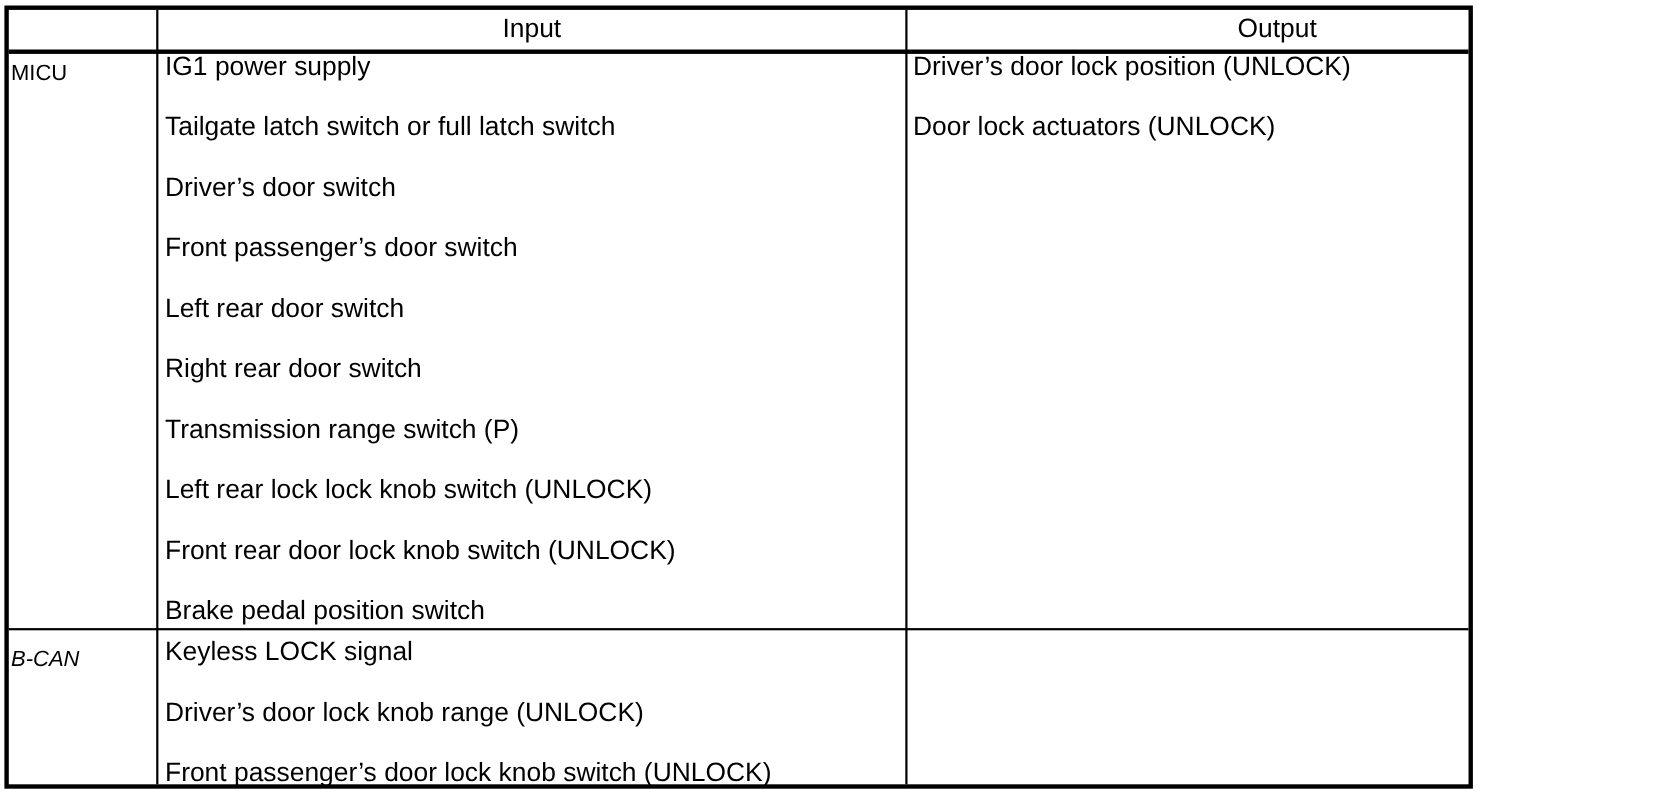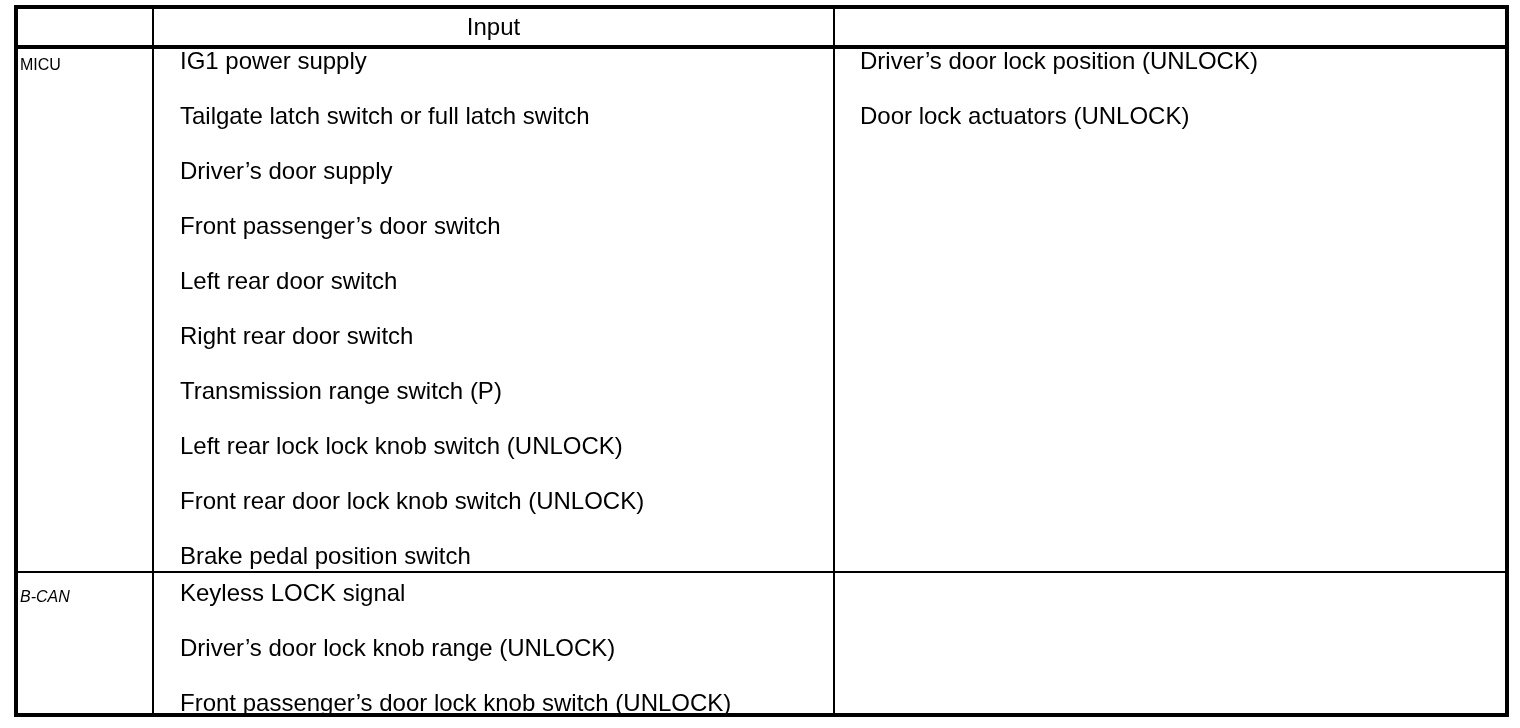--- a/index.html
+++ b/index.html
@@ -19,23 +19,23 @@
   #page {
     position: relative;
     width: 1520px;
     height: 728px;
     background: #ffffff;
   }
 
   
   .table {
     position: absolute;
-    left: 14px;
+    left: 4px;
     top: 5px;
-    width: 1495px;   
+    width: 1335px;   
     height: 712px;   
     box-sizing: border-box;
     border-top: 4px solid #000;
     border-bottom: 4px solid #000;
     border-left: 4px solid #000;
     border-right: 4px solid #000;
   }
 
   
   .inner {
@@ -74,35 +74,34 @@
     text-align: center;
     font-size: 24px;
     white-space: nowrap;
   }
   .hdr-input  { left: 136px; width: 679px; }
   .hdr-output { left: 817px; width: 672px; }
 
   
   .cell-label {
     position: absolute;
-    font-size: 16px;
+    font-size: 20px;
     white-space: nowrap;
     line-height: 1;
   }
 
   .lines {
     position: absolute;
     font-size: 24px;
     line-height: 1;
   }
   .lines .ln {
     position: absolute;
     white-space: nowrap;
     line-height: 1;
-    margin-left: 20px;
   }
 
   
   .micu-label  { left: 2px;   top: 48px; }
   .micu-input  { left: 142px; top: 40px; }
   .micu-output { left: 822px; top: 40px; }
 
   
   .bcan-label  { left: 2px;   top: 580px; font-style: italic; }
   .bcan-input  { left: 142px; top: 572px; }
@@ -113,27 +112,28 @@
 <div id="page">
   <div class="table">
     <div class="inner">
 
       <div class="vline vline-1"></div>
       <div class="vline vline-2"></div>
       <div class="hline hline-header"></div>
       <div class="hline hline-rows"></div>
 
       <div class="hdr-cell hdr-input">Input</div>
+      <div class="hdr-cell hdr-output">Output</div>
 
       <div class="cell-label micu-label">MICU</div>
 
       <div class="lines micu-input">
         <div class="ln" style="top:0px">IG1 power supply</div>
         <div class="ln" style="top:55px">Tailgate latch switch or full latch switch</div>
-        <div class="ln" style="top:110px">Driver’s door supply</div>
+        <div class="ln" style="top:110px">Driver’s door switch</div>
         <div class="ln" style="top:165px">Front passenger’s door switch</div>
         <div class="ln" style="top:220px">Left rear door switch</div>
         <div class="ln" style="top:275px">Right rear door switch</div>
         <div class="ln" style="top:330px">Transmission range switch (P)</div>
         <div class="ln" style="top:385px">Left rear lock lock knob switch (UNLOCK)</div>
         <div class="ln" style="top:440px">Front rear door lock knob switch (UNLOCK)</div>
         <div class="ln" style="top:495px">Brake pedal position switch</div>
       </div>
 
       <div class="lines micu-output">

